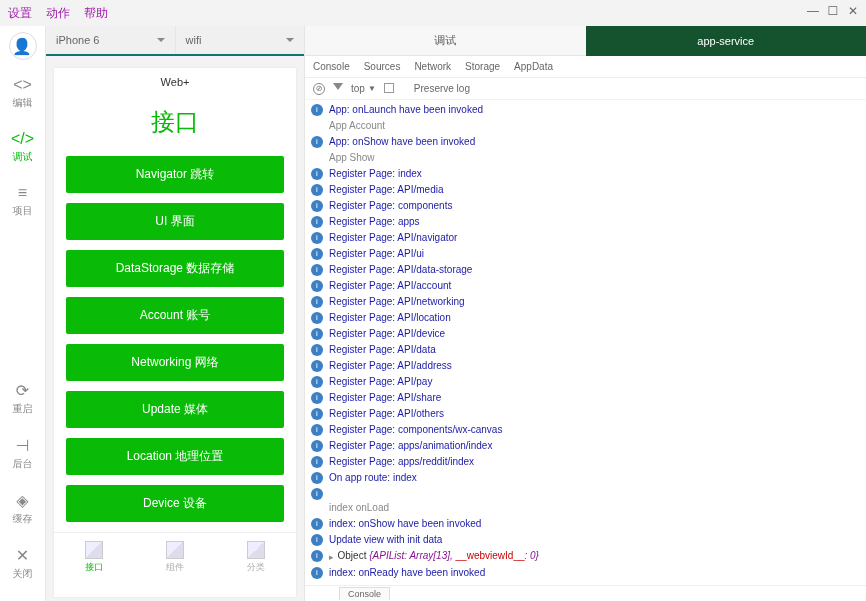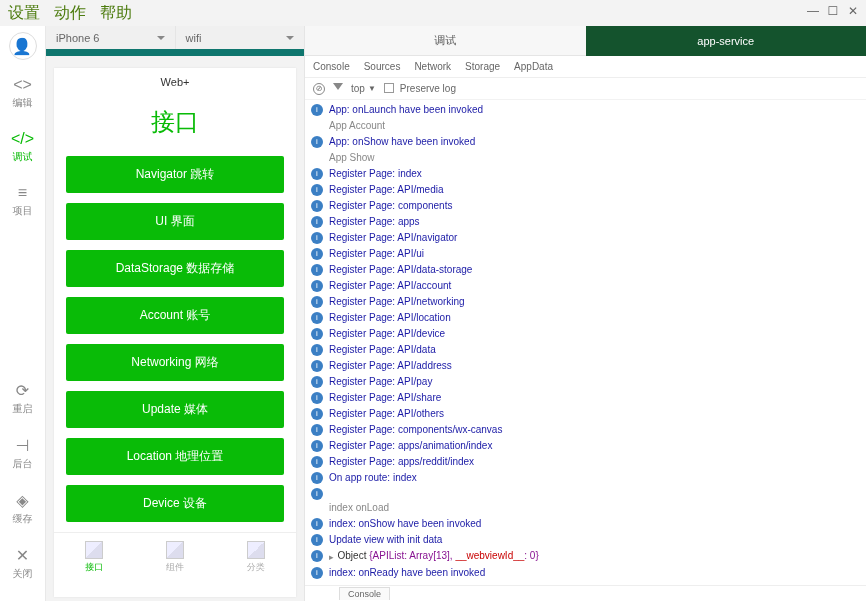--- a/index.html
+++ b/index.html
@@ -1,30 +1,30 @@
 <!DOCTYPE html>
 <html><head>
 <meta charset="utf-8">
 <style>
 *{box-sizing:border-box;margin:0;padding:0;font-family:"Microsoft YaHei",Arial,sans-serif}
 body{width:866px;height:601px;background:#f3f3f3;overflow:hidden;font-size:11px;color:#333}
 .menubar{height:26px;background:#f3f3f3;display:flex;align-items:center;padding:0 8px;position:relative}
-.menubar .mitem{margin-right:14px;font-size:16px;color:#4d7c0f;cursor:default}
+.menubar .mitem{margin-right:14px;font-size:12px;color:#a21caf;cursor:default}
 .menubar .title{position:absolute;left:50%;transform:translateX(-50%);font-size:12px;color:#444}
 .winctl{position:absolute;right:6px;top:4px;display:flex;gap:6px}
 .winctl span{width:14px;height:14px;display:flex;align-items:center;justify-content:center;font-size:12px;color:#666;cursor:default}
 .main{display:flex;height:575px}
 .rail{width:46px;background:#fff;border-right:1px solid #e8e8e8;display:flex;flex-direction:column;align-items:center;padding-top:6px}
 .avatar{width:28px;height:28px;border-radius:50%;background:#fff;border:1px solid #ddd;display:flex;align-items:center;justify-content:center;font-size:16px;margin-bottom:16px}
 .railitem{display:flex;flex-direction:column;align-items:center;margin-bottom:20px;color:#888;font-size:10px;cursor:pointer;width:100%}
 .railitem.active{color:#09BB07}
 .railitem .ic{font-size:16px;margin-bottom:2px}
 .railspacer{flex:1}
 .center{width:258px;background:#f3f3f3;display:flex;flex-direction:column}
-.devbar{height:30px;display:flex;align-items:flex-end;background:#f0f0f0;border-bottom:7px solid #0f766e}
+.devbar{height:30px;display:flex;align-items:flex-end;background:#f0f0f0;border-bottom:2px solid #0f766e}
 .devsel{flex:1;padding:0 10px;font-size:11px;color:#666;display:flex;justify-content:space-between;align-items:center;border-right:1px solid #e5e5e5;height:100%;cursor:pointer}
 .devsel:last-child{border-right:none}
 .caret{border:4px solid transparent;border-top-color:#888;margin-top:4px}
 .phone{flex:1;background:#fff;margin:12px 8px 4px 8px;display:flex;flex-direction:column;box-shadow:0 0 2px rgba(0,0,0,.08)}
 .phonehdr{text-align:center;font-size:11px;color:#333;padding:8px 0}
 .phtitle{text-align:center;font-size:24px;color:#09BB07;font-weight:400;margin:10px 0 18px}
 .btns{padding:0 12px}
 .gbtn{background:#09BB07;color:#fff;text-align:center;padding:10px 0;margin-bottom:10px;font-size:12px;border-radius:2px;cursor:pointer}
 .tabbar{height:50px;border-top:1px solid #eee;display:flex}
 .tbitem{flex:1;display:flex;flex-direction:column;align-items:center;justify-content:center;font-size:9px;color:#aaa;cursor:pointer}
@@ -34,32 +34,32 @@
 .toptabs{height:30px;display:flex}
 .tt{flex:1;display:flex;align-items:center;justify-content:center;font-size:11px;cursor:pointer}
 .tt.debug{background:#f7f7f7;color:#555;border-bottom:1px solid #e5e5e5}
 .tt.app{background:#14532d;color:#fff}
 .subtabs{height:22px;display:flex;align-items:center;padding:0 8px;border-bottom:1px solid #eee;gap:14px;font-size:10px;color:#666}
 .subtabs span{cursor:pointer}
 .ctlrow{height:22px;display:flex;align-items:center;padding:0 8px;gap:8px;font-size:10px;color:#666;border-bottom:1px solid #f2f2f2}
 .ctlic{width:12px;height:12px;border:1px solid #888;border-radius:50%;display:flex;align-items:center;justify-content:center;font-size:8px}
 .funnel{width:0;height:0;border:5px solid transparent;border-top:7px solid #888}
 .dd{display:flex;align-items:center;gap:3px;cursor:pointer}
-.chk{display:flex;align-items:flex-start;gap:6px}
+.chk{display:flex;align-items:flex-start;gap:20px}
 .chkbox{width:10px;height:10px;border:1px solid #999}
 .console{flex:1;overflow:auto;padding:2px 0;font-family:Menlo,Consolas,monospace;font-size:10px;line-height:16px}
 .ln{display:flex;align-items:flex-start;padding:0 6px}
 .badge{width:12px;height:12px;border-radius:50%;display:flex;align-items:center;justify-content:center;color:#fff;font-size:8px;margin-right:6px;flex-shrink:0;margin-top:2px}
 .badge.info{background:#3b7fc4}
 .badge.none{background:transparent}
 .arrow{color:#888;margin-right:4px;font-size:9px;margin-top:1px}
 .txt{color:#1a1aa6}
 .gray{color:#888}
 .obj{color:#333}
-.purple{color:#881391;}
+.purple{color:#881391;font-style:italic}
 .red{color:#c80000}
 .btmbar{height:16px;border-top:1px solid #eee;display:flex;align-items:center;padding-left:34px}
 .btmtab{font-size:9px;color:#666;border:1px solid #ddd;border-bottom:none;padding:1px 8px;background:#fafafa}
 .prompt{padding:0 8px;color:#3b7fc4;font-size:10px}
 </style>
 </head>
 <body>
 
 <div class="menubar">
   <span class="mitem">设置</span>

